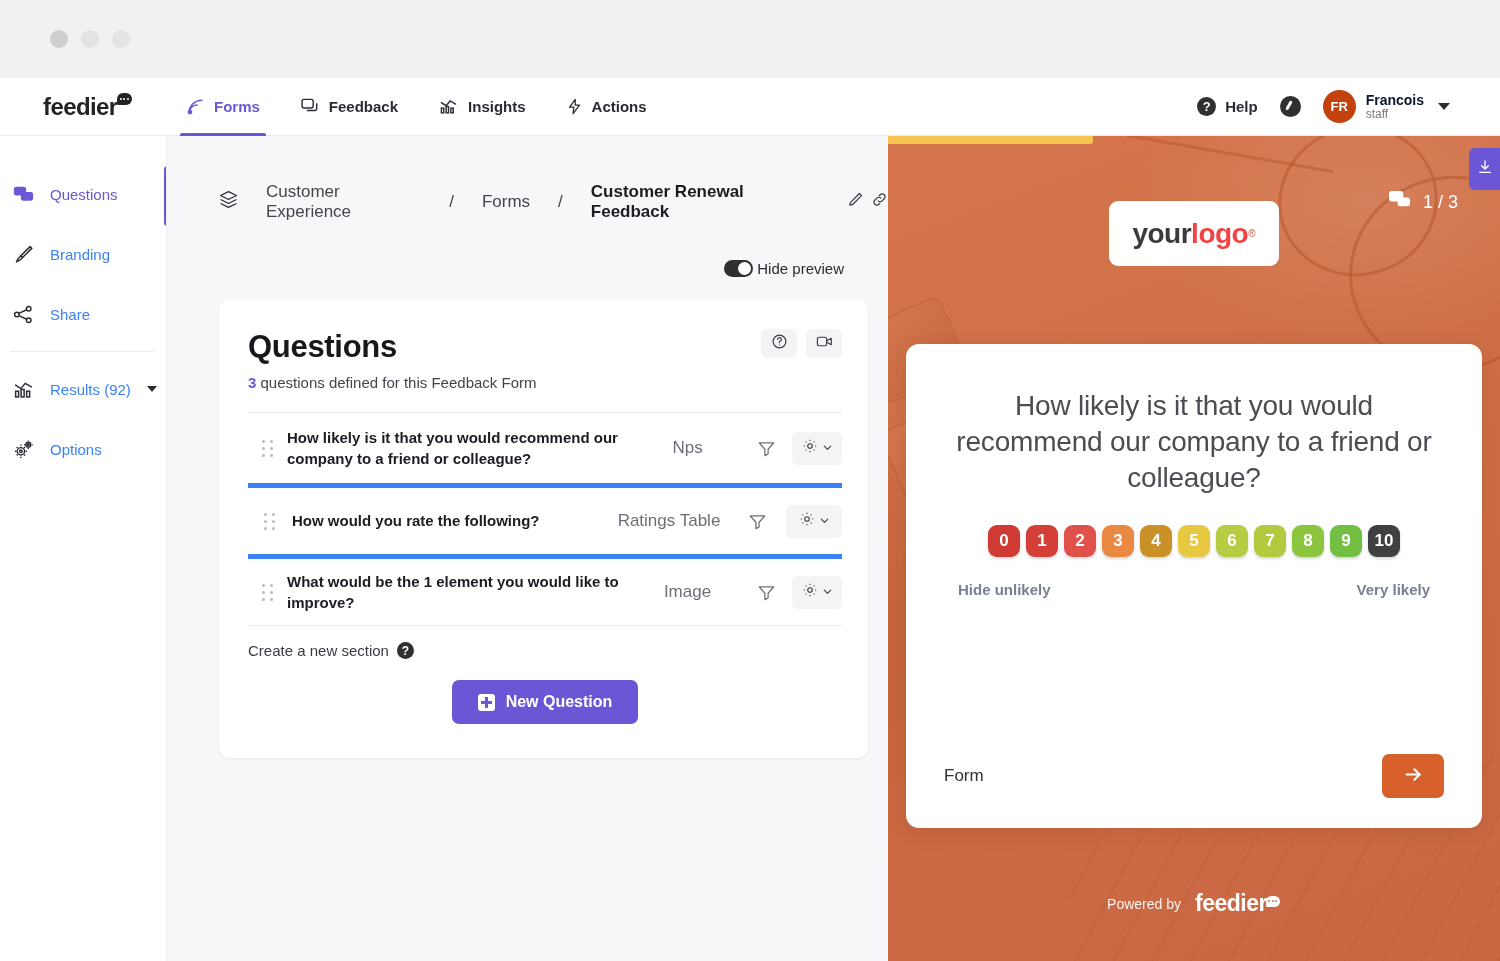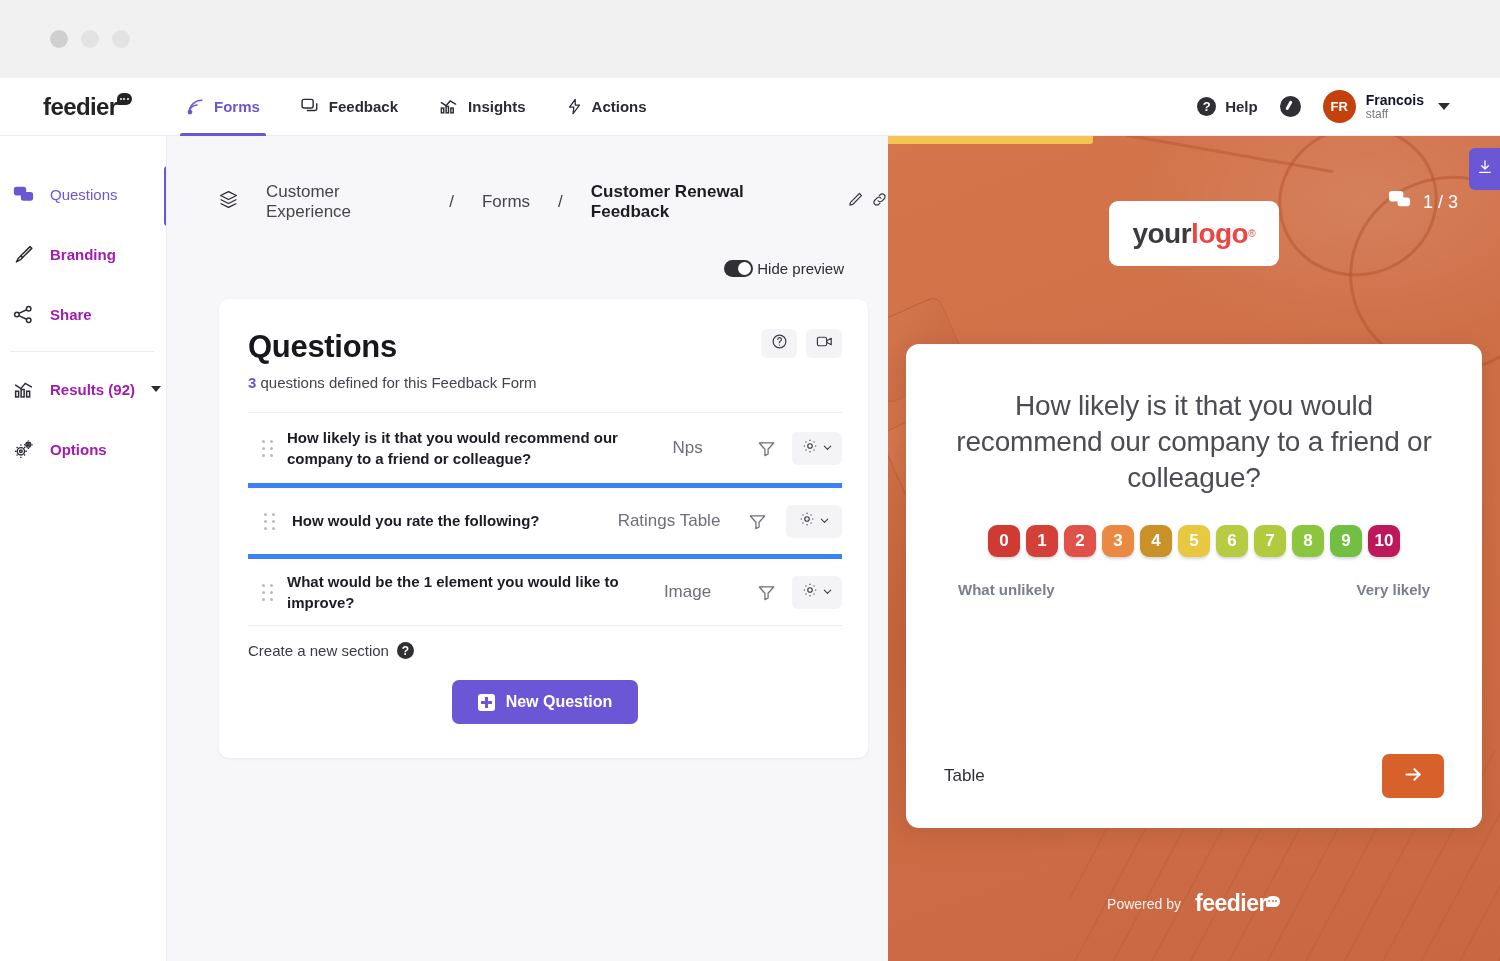--- a/index.html
+++ b/index.html
@@ -113,21 +113,21 @@
   .body-row { display: flex; height: 825px; }
 
   
   .sidebar {
     width: 166px; background: #ffffff;
     padding-top: 28px; position: relative; flex: 0 0 166px;
   }
   .side-item {
     display: flex; align-items: center; gap: 14px;
     height: 60px; padding-left: 10px;
-    font-size: 15px; color: #a21caf; cursor: pointer; font-weight: bold;
+    font-size: 15px; color: #3b82f6; cursor: pointer;
   }
   .side-item.active { color: #6b57d6; font-weight: normal; }
   .side-sep { height: 1px; background: #eceaf1; margin: 7px 12px 7px 10px; }
   .side-ico { width: 26px; display: flex; align-items: center; justify-content: center; }
   .side-caret {
     width: 0; height: 0; border-left: 5px solid transparent; border-right: 5px solid transparent;
     border-top: 6px solid #2b2b33; margin-left: 2px;
   }
   .active-bar {
     position: absolute; left: 164px; top: 30px;
@@ -717,30 +717,30 @@
           <div class="nps-btn" style="background:#cf3b33">0</div>
           <div class="nps-btn" style="background:#d43f38">1</div>
           <div class="nps-btn" style="background:#e0514a">2</div>
           <div class="nps-btn" style="background:#ea8a42">3</div>
           <div class="nps-btn" style="background:#ca9129">4</div>
           <div class="nps-btn" style="background:#e8c840">5</div>
           <div class="nps-btn" style="background:#b7cc42">6</div>
           <div class="nps-btn" style="background:#b2cb3e">7</div>
           <div class="nps-btn" style="background:#8cc63f">8</div>
           <div class="nps-btn" style="background:#73bf44">9</div>
-          <div class="nps-btn" style="background:#be185d">10</div>
+          <div class="nps-btn" style="background:#404040">10</div>
         </div>
 
         <div class="nps-labels">
-          <span>What unlikely</span>
+          <span>Hide unlikely</span>
           <span>Very likely</span>
         </div>
 
         <div class="q-card-foot">
-          <span class="skip-link">Table</span>
+          <span class="skip-link">Form</span>
           <button class="next-btn">
             <span>
               <svg width="23" height="21" viewBox="0 0 24 24" fill="none" stroke="#fff" stroke-width="2.3" stroke-linecap="round" stroke-linejoin="round">
                 <path d="M4 12h15"></path>
                   <path d="M13 6l6 6-6 6"></path>
               </svg>
             </span>
           </button>
         </div>
       </div>

